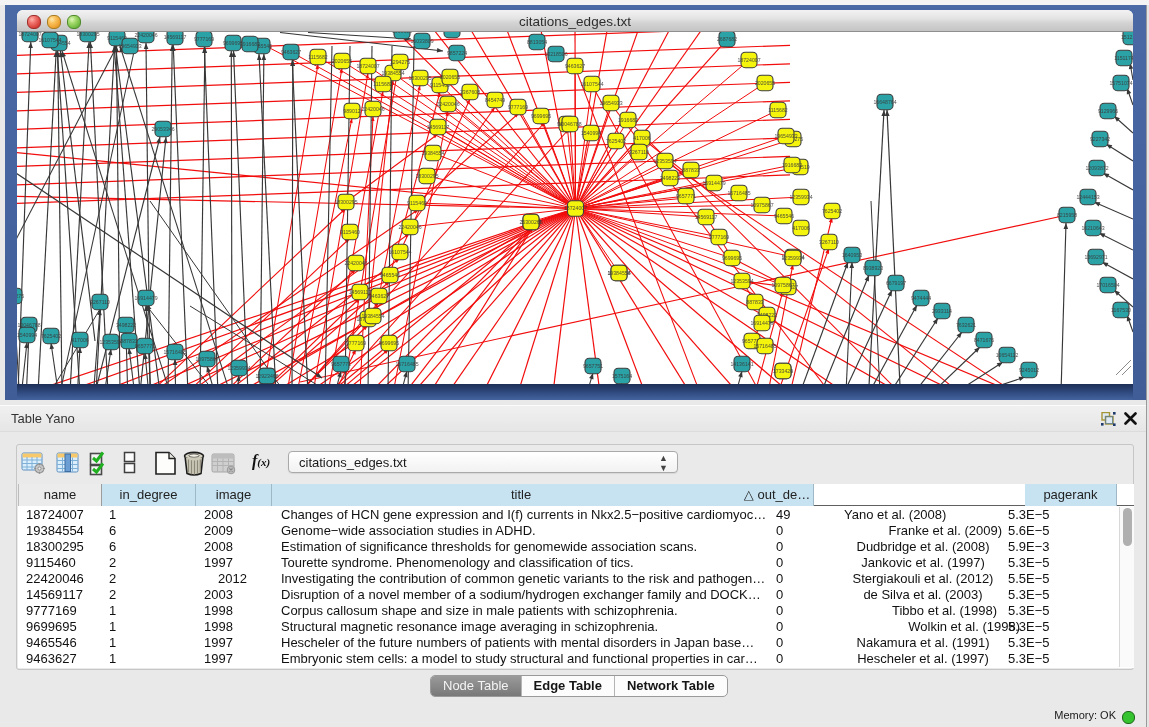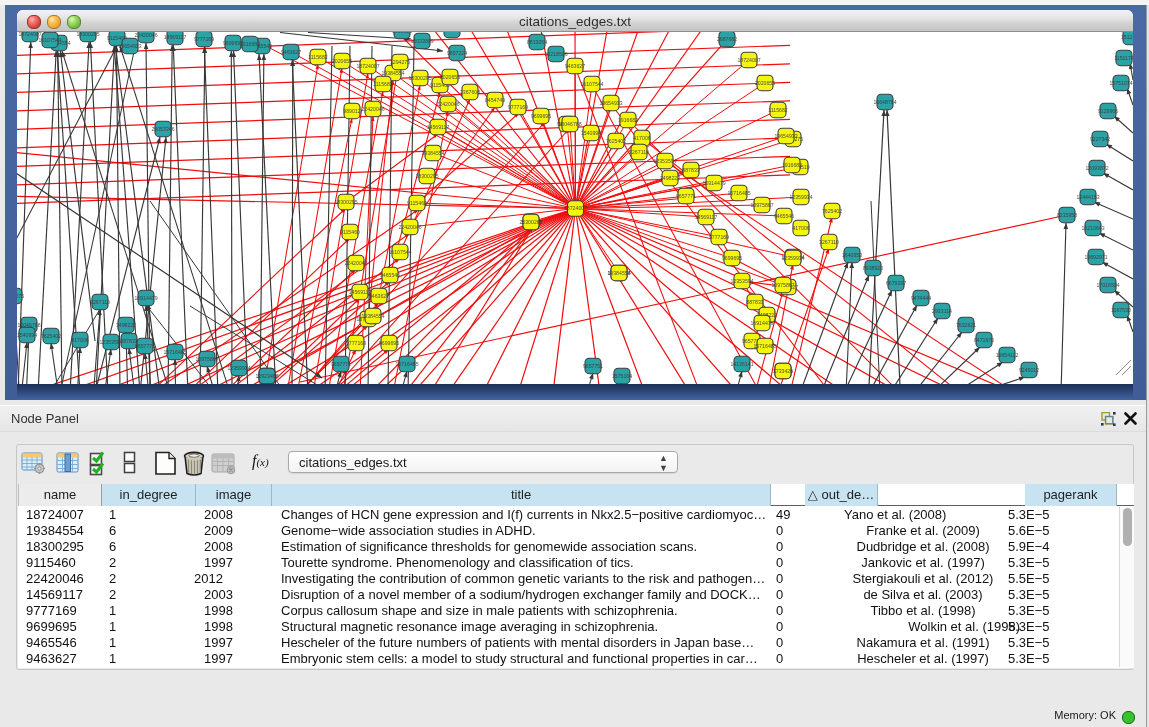--- a/index.html
+++ b/index.html
@@ -768,21 +768,21 @@
     <div class="tl" id="tl-y"></div>
     <div class="tl" id="tl-g"></div>
  <div id="title">citations_edges.txt</div>
 </div>
 <div id="rightstrip"></div>
 <svg style="position:absolute;left:567px;top:398px" width="14" height="12">
     <path d="M3 10 L10 3 M10 3 l-3.5 0.5 M10 3 l-0.5 3.5" stroke="#555" stroke-width="1.3" fill="none"></path>
   </svg>
 <div id="tp">
  <div id="tpbar">
-      <div class="t">Node Panel</div>
+      <div class="t">Table Yano</div>
   <svg id="floaticon" width="15" height="14">
    <rect x="1" y="0.5" width="7.5" height="7.5" fill="#dde9f6" stroke="#a59434" stroke-width="1.4"></rect>
    <rect x="4.5" y="4.5" width="7.5" height="7.5" fill="#dde9f6" stroke="#a59434" stroke-width="1.4"></rect>
    <rect x="4.7" y="4.7" width="7" height="7" fill="none" stroke="#5a7a9a" stroke-width="0.8"></rect>
    <rect x="12" y="0" width="2.6" height="2.6" fill="#1d3a6b"></rect>
    <rect x="0" y="11" width="2.6" height="2.6" fill="#1d3a6b"></rect>
    <rect x="12" y="11.4" width="2.6" height="2.6" fill="#1d3a6b"></rect>
   </svg>
   <svg id="closex2" style="position:absolute;left:1124px;top:6px" width="13" height="13">
    <path d="M1.5 1.5 L11.5 11.5 M11.5 1.5 L1.5 11.5" stroke="#111" stroke-width="2.6" stroke-linecap="round"></path>
@@ -824,97 +824,97 @@
  <path d="M3.2 6.5 L5 22.5 Q12 25.5 19 22.5 L20.8 6.5" fill="#cdc9b8" stroke="#1d1d1d" stroke-width="1.6"></path>
  <path d="M6.5 8.5v13M9.5 9.2v14M12.5 9.4v14M15.5 9.2v13.5M18.3 8.5v13" stroke="#8d897a" stroke-width="1.2"></path>
 </svg>
 <svg class="ticon" style="left:194px" width="27" height="25">
  <rect x="1" y="3" width="22" height="18" rx="1.5" fill="#cfcfcf" stroke="#a5a5a5"></rect>
  <rect x="1.5" y="3.5" width="21" height="4" fill="#bdbdbd"></rect>
  <path d="M1 10.5h22M1 14.5h22M6.5 7.5v13.5M12 7.5v13.5M17.5 7.5v13.5" stroke="#b3b3b3" stroke-width="1" fill="none"></path>
  <circle cx="20" cy="19" r="3.8" fill="#bbb" stroke="#9a9a9a"></circle>
  <path d="M18.4 17.4l3.2 3.2M21.6 17.4l-3.2 3.2" stroke="#888" stroke-width="1.1"></path>
 </svg>
-<div class="ticon" style="left:235px;top:7px;position:absolute;font-family:'Liberation Serif',serif;font-style:italic;font-weight:normal;font-size:16px;color:#111">f<span style="font-size:11px">(x)</span></div>
+<div class="ticon" style="left:235px;top:7px;position:absolute;font-family:'Liberation Serif',serif;font-style:italic;font-weight:bold;font-size:16px;color:#111">f<span style="font-size:11px">(x)</span></div>
 
    <div id="dropdown">
         <div class="dt">citations_edges.txt</div>
         <div class="ar">▲<br>▼</div>
       </div>
    <div id="tbl">
      <div id="thead">
        <div class="hc gray" style="left:0px;width:84px">name</div>
        <div class="hc" style="left:84px;width:94px">in_degree</div>
        <div class="hc" style="left:178px;width:76px">image</div>
        <div class="hc" style="left:254px;width:499px">title</div>
-       <div class="hc" style="left:787px;width:73px">△ out_de…</div>
+       <div class="hc" style="left:723px;width:73px">△ out_de…</div>
        <div class="hc" style="left:1007px;width:92px">pagerank</div>
      </div>
      <div class="rows">
           <div class="r" style="top:0px">
             <div class="c" style="left:8px;width:76px">18724007</div>
             <div class="c" style="left:91px;width:80px">1</div>
             <div class="c" style="left:186px;width:66px">2008</div>
             <div class="c" style="left:263px;width:488px">Changes of HCN gene expression and I(f) currents in Nkx2.5−positive cardiomyoc…</div>
             <div class="c" style="left:758px;width:66px">49</div>
             <div class="c" style="left:826px;width:158px;text-align:left">Yano et al. (2008)</div>
             <div class="c" style="left:990px;width:86px">5.3E−5</div>
           </div>
           <div class="r" style="top:16px">
             <div class="c" style="left:8px;width:76px">19384554</div>
             <div class="c" style="left:91px;width:80px">6</div>
             <div class="c" style="left:186px;width:66px">2009</div>
             <div class="c" style="left:263px;width:488px">Genome−wide association studies in ADHD.</div>
             <div class="c" style="left:758px;width:66px">0</div>
-            <div class="c" style="left:826px;width:158px;text-align:center">Franke et al. (2009)</div>
+            <div class="c" style="left:826px;width:158px;text-align:right">Franke et al. (2009)</div>
             <div class="c" style="left:990px;width:86px">5.6E−5</div>
           </div>
           <div class="r" style="top:32px">
             <div class="c" style="left:8px;width:76px">18300295</div>
             <div class="c" style="left:91px;width:80px">6</div>
             <div class="c" style="left:186px;width:66px">2008</div>
             <div class="c" style="left:263px;width:488px">Estimation of significance thresholds for genomewide association scans.</div>
             <div class="c" style="left:758px;width:66px">0</div>
             <div class="c" style="left:826px;width:158px;text-align:center">Dudbridge et al. (2008)</div>
-            <div class="c" style="left:990px;width:86px">5.9E−4</div>
+            <div class="c" style="left:990px;width:86px">5.9E−3</div>
           </div>
           <div class="r" style="top:48px">
             <div class="c" style="left:8px;width:76px">9115460</div>
             <div class="c" style="left:91px;width:80px">2</div>
             <div class="c" style="left:186px;width:66px">1997</div>
             <div class="c" style="left:263px;width:488px">Tourette syndrome. Phenomenology and classification of tics.</div>
             <div class="c" style="left:758px;width:66px">0</div>
             <div class="c" style="left:826px;width:158px;text-align:center">Jankovic et al. (1997)</div>
             <div class="c" style="left:990px;width:86px">5.3E−5</div>
           </div>
           <div class="r" style="top:64px">
             <div class="c" style="left:8px;width:76px">22420046</div>
             <div class="c" style="left:91px;width:80px">2</div>
-            <div class="c" style="left:176px;width:66px">2012</div>
+            <div class="c" style="left:200px;width:66px">2012</div>
             <div class="c" style="left:263px;width:488px">Investigating the contribution of common genetic variants to the risk and pathogen…</div>
             <div class="c" style="left:758px;width:66px">0</div>
             <div class="c" style="left:826px;width:158px;text-align:center">Stergiakouli et al. (2012)</div>
             <div class="c" style="left:990px;width:86px">5.5E−5</div>
           </div>
           <div class="r" style="top:80px">
             <div class="c" style="left:8px;width:76px">14569117</div>
             <div class="c" style="left:91px;width:80px">2</div>
             <div class="c" style="left:186px;width:66px">2003</div>
             <div class="c" style="left:263px;width:488px">Disruption of a novel member of a sodium/hydrogen exchanger family and DOCK…</div>
             <div class="c" style="left:758px;width:66px">0</div>
             <div class="c" style="left:826px;width:158px;text-align:center">de Silva et al. (2003)</div>
             <div class="c" style="left:990px;width:86px">5.3E−5</div>
           </div>
           <div class="r" style="top:96px">
             <div class="c" style="left:8px;width:76px">9777169</div>
             <div class="c" style="left:91px;width:80px">1</div>
             <div class="c" style="left:186px;width:66px">1998</div>
             <div class="c" style="left:263px;width:488px">Corpus callosum shape and size in male patients with schizophrenia.</div>
             <div class="c" style="left:758px;width:66px">0</div>
-            <div class="c" style="left:826px;width:158px;text-align:center">Tibbo et al. (1998)</div>
+            <div class="c" style="left:874px;width:158px;text-align:left">Tibbo et al. (1998)</div>
             <div class="c" style="left:990px;width:86px">5.3E−5</div>
           </div>
           <div class="r" style="top:112px">
             <div class="c" style="left:8px;width:76px">9699695</div>
             <div class="c" style="left:91px;width:80px">1</div>
             <div class="c" style="left:186px;width:66px">1998</div>
             <div class="c" style="left:263px;width:488px">Structural magnetic resonance image averaging in schizophrenia.</div>
             <div class="c" style="left:758px;width:66px">0</div>
             <div class="c" style="left:844px;width:158px;text-align:right">Wolkin et al. (1998)</div>
             <div class="c" style="left:990px;width:86px">5.3E−5</div>
@@ -936,15 +936,20 @@
             <div class="c" style="left:758px;width:66px">0</div>
             <div class="c" style="left:826px;width:158px;text-align:center">Hescheler et al. (1997)</div>
             <div class="c" style="left:990px;width:86px">5.3E−5</div>
           </div>
         </div>
      <div id="scrolltrack">
           <div id="thumb"></div>
         </div>
    </div>
  </div>
+ <div id="tabs">
+      <div class="tab sel">Node Table</div>
+      <div class="tab">Edge Table</div>
+      <div class="tab">Network Table</div>
+    </div>
  <div id="mem">Memory: OK</div>
     <div id="memdot"></div>
 </div>
 
 </body></html>

